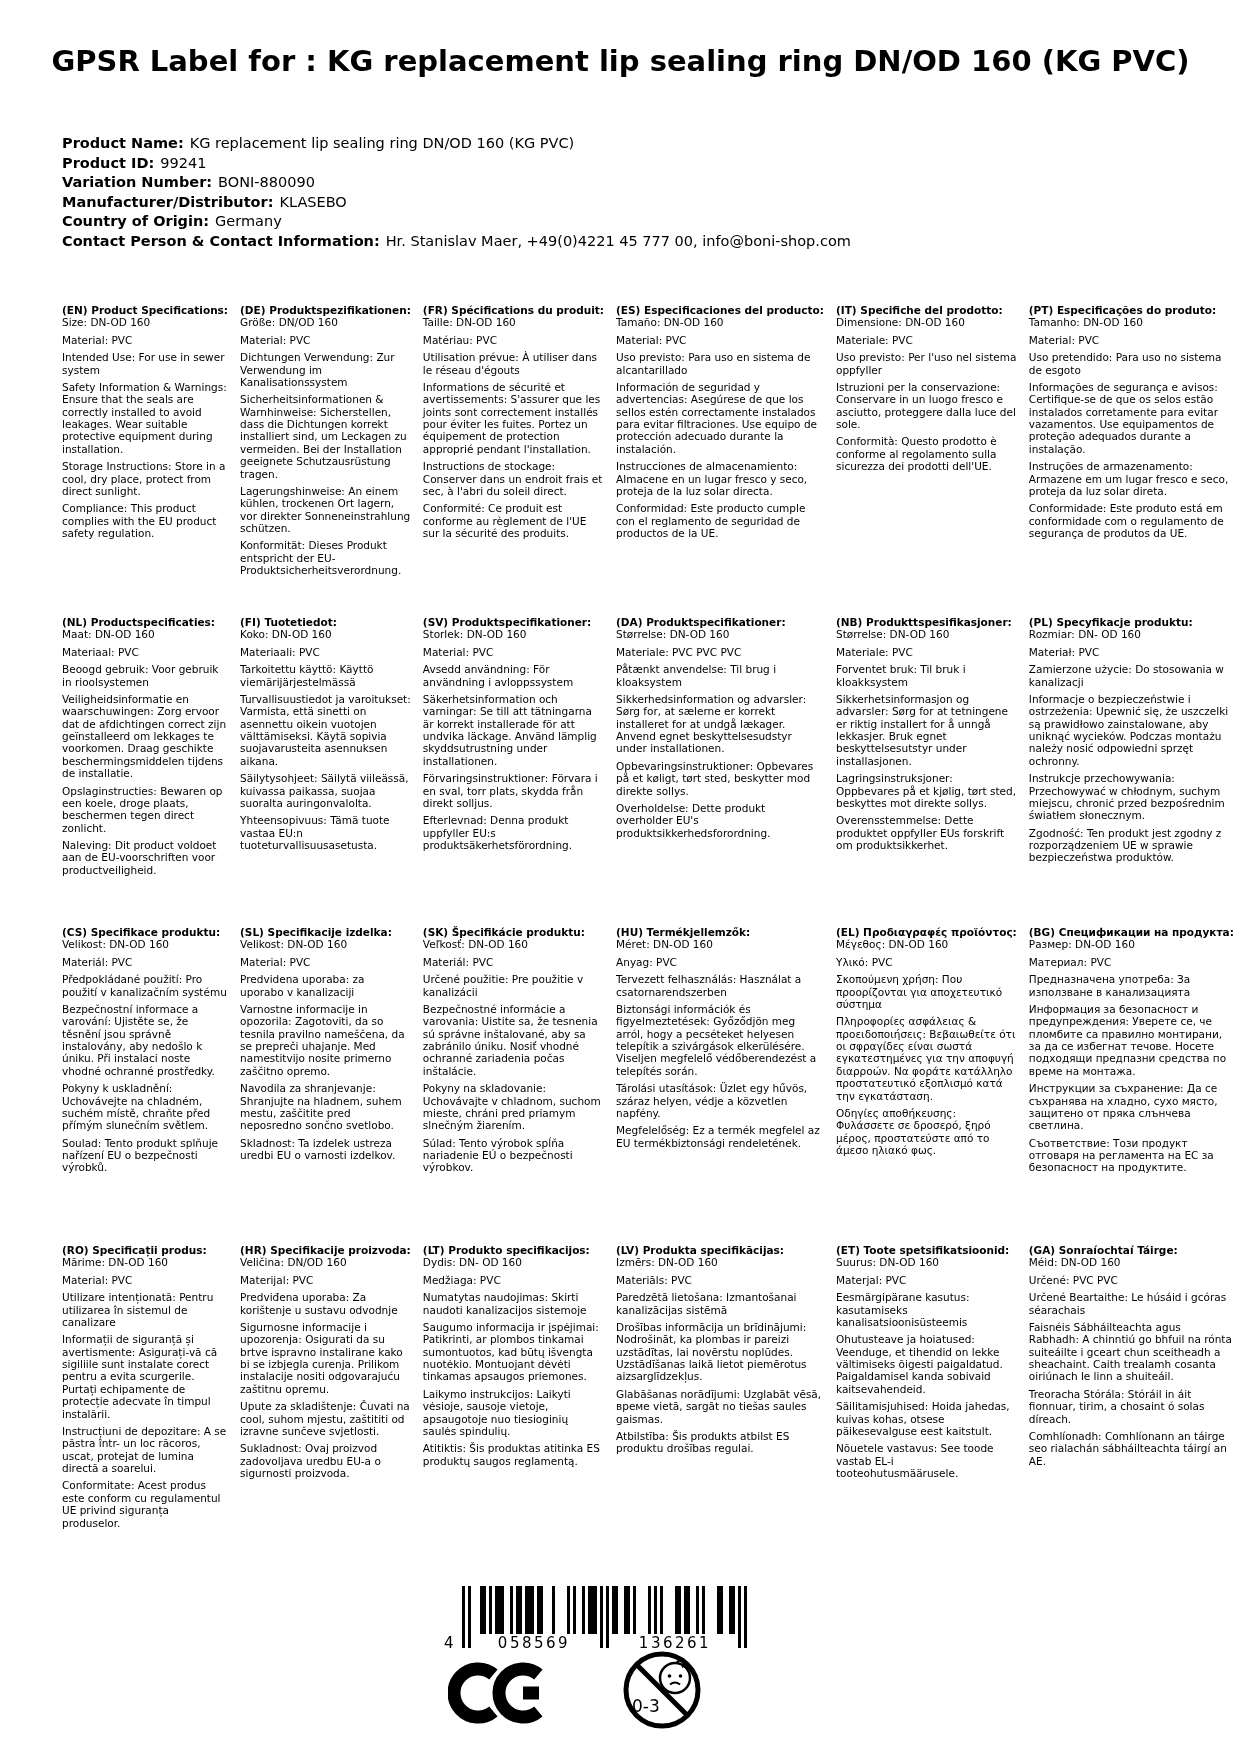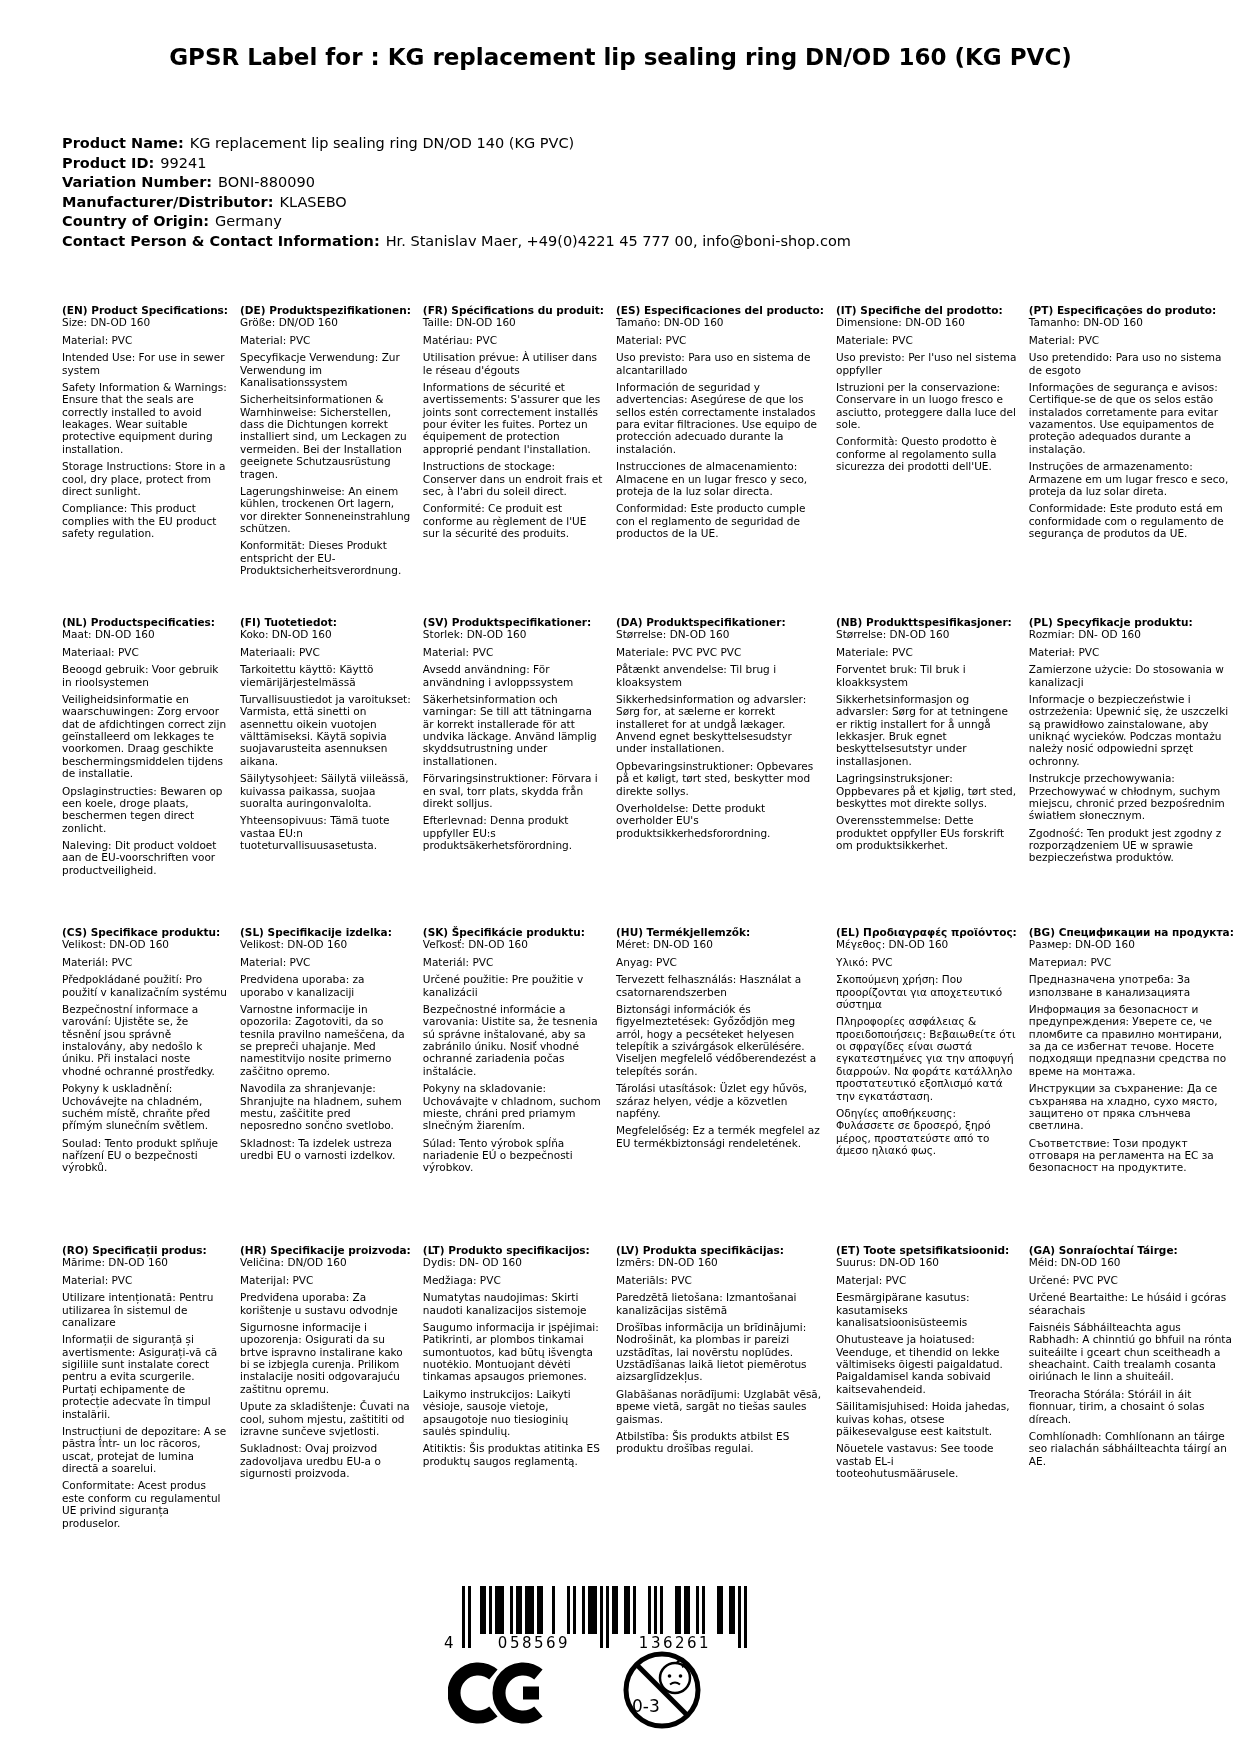--- a/index.html
+++ b/index.html
@@ -1,41 +1,41 @@
 <!DOCTYPE html>
 <html><head>
 <meta charset="utf-8">
 <style>
   *{box-sizing:border-box}
   html,body{margin:0;padding:0}
   body{width:1241px;height:1754px;background:#ffffff;color:#000;
        font-family:"DejaVu Sans","Liberation Sans",sans-serif;position:relative}
   .title{position:absolute;left:0;top:44px;width:100%;text-align:center;
-         font-size:23px;font-weight:bold;margin:0}
+         font-size:29px;font-weight:bold;margin:0}
   .info{position:absolute;left:62px;top:134px;font-size:14.5px;line-height:19.5px}
   .info-row .lbl{font-weight:bold;margin-right:6px}
   .lang-grid{position:absolute;left:62px;top:304px;width:1167px;display:grid;
              grid-template-columns:repeat(6,1fr);column-gap:12px;
              grid-template-rows:312px 310px 318px auto}
   .lang-block{font-size:10.5px;line-height:1.18}
   .lang-header{font-weight:bold;white-space:nowrap}
   .lang-par{margin:0 0 5px 0;overflow-wrap:break-word}
   .barcode{position:absolute;left:432px;top:1586px}
   .bc-digits{font-size:15px;letter-spacing:2.5px;font-family:"DejaVu Sans",sans-serif}
   .ce{position:absolute;left:448px;top:1658px}
   .age{position:absolute;left:620px;top:1646px}
   svg{display:block}
 </style>
 </head>
 <body>
 
 <h1 class="title">GPSR Label for : KG replacement lip sealing ring DN/OD 160 (KG PVC)</h1>
 
 <div class="info">
-  <div class="info-row"><span class="lbl">Product Name:</span><span class="val">KG replacement lip sealing ring DN/OD 140 (KG PVC)</span></div>
+  <div class="info-row"><span class="lbl">Product Name:</span><span class="val">KG replacement lip sealing ring DN/OD 160 (KG PVC)</span></div>
   <div class="info-row"><span class="lbl">Product ID:</span><span class="val">99241</span></div>
   <div class="info-row"><span class="lbl">Variation Number:</span><span class="val">BONI-880090</span></div>
   <div class="info-row"><span class="lbl">Manufacturer/Distributor:</span><span class="val">KLASEBO</span></div>
   <div class="info-row"><span class="lbl">Country of Origin:</span><span class="val">Germany</span></div>
   <div class="info-row"><span class="lbl">Contact Person &amp; Contact Information:</span><span class="val">Hr. Stanislav Maer, +49(0)4221 45 777 00, info@boni-shop.com</span></div>
 </div>
 
 <div class="lang-grid">
     <div class="lang-block">
       <div class="lang-header">(EN) Product Specifications:</div>
@@ -43,21 +43,21 @@
       <p class="lang-par">Material: PVC</p>
       <p class="lang-par">Intended Use: For use in sewer system</p>
       <p class="lang-par">Safety Information &amp; Warnings: Ensure that the seals are correctly installed to avoid leakages. Wear suitable protective equipment during installation.</p>
       <p class="lang-par">Storage Instructions: Store in a cool, dry place, protect from direct sunlight.</p>
       <p class="lang-par">Compliance: This product complies with the EU product safety regulation.</p>
     </div>
     <div class="lang-block">
       <div class="lang-header">(DE) Produktspezifikationen:</div>
       <p class="lang-par">Größe: DN/OD 160</p>
       <p class="lang-par">Material: PVC</p>
-      <p class="lang-par">Specyfikacje Verwendung: Zur Verwendung im Kanalisationssystem</p>
+      <p class="lang-par">Dichtungen Verwendung: Zur Verwendung im Kanalisationssystem</p>
       <p class="lang-par">Sicherheitsinformationen &amp; Warnhinweise: Sicherstellen, dass die Dichtungen korrekt installiert sind, um Leckagen zu vermeiden. Bei der Installation geeignete Schutzausrüstung tragen.</p>
       <p class="lang-par">Lagerungshinweise: An einem kühlen, trockenen Ort lagern, vor direkter Sonneneinstrahlung schützen.</p>
       <p class="lang-par">Konformität: Dieses Produkt entspricht der EU-Produktsicherheitsverordnung.</p>
     </div>
     <div class="lang-block">
       <div class="lang-header">(FR) Spécifications du produit:</div>
       <p class="lang-par">Taille: DN-OD 160</p>
       <p class="lang-par">Matériau: PVC</p>
       <p class="lang-par">Utilisation prévue: À utiliser dans le réseau d'égouts</p>
       <p class="lang-par">Informations de sécurité et avertissements: S'assurer que les joints sont correctement installés pour éviter les fuites. Portez un équipement de protection approprié pendant l'installation.</p>

